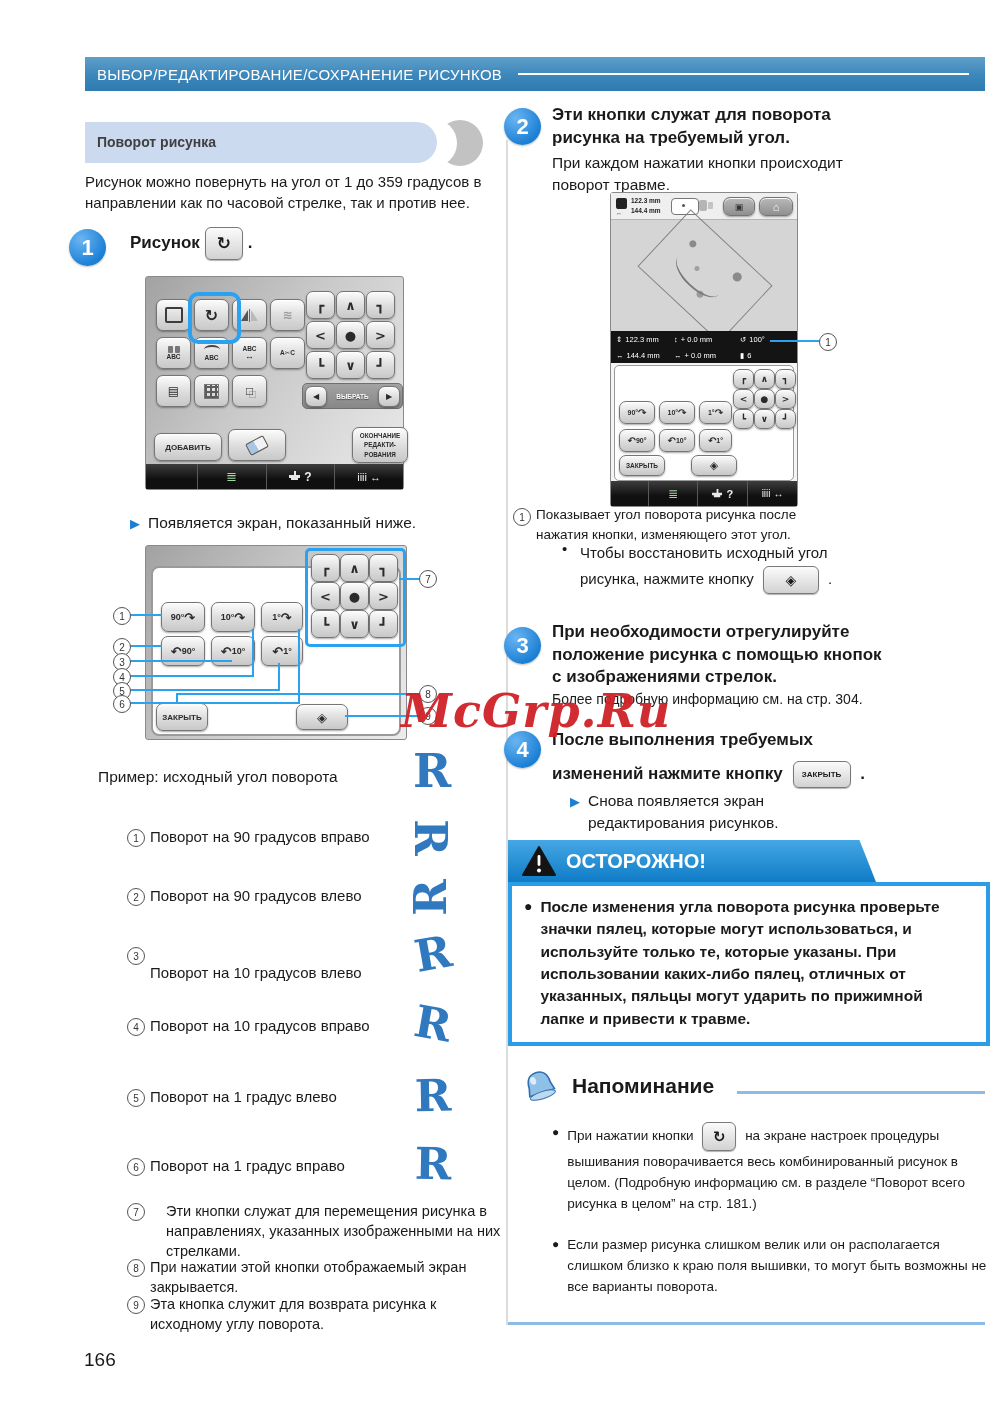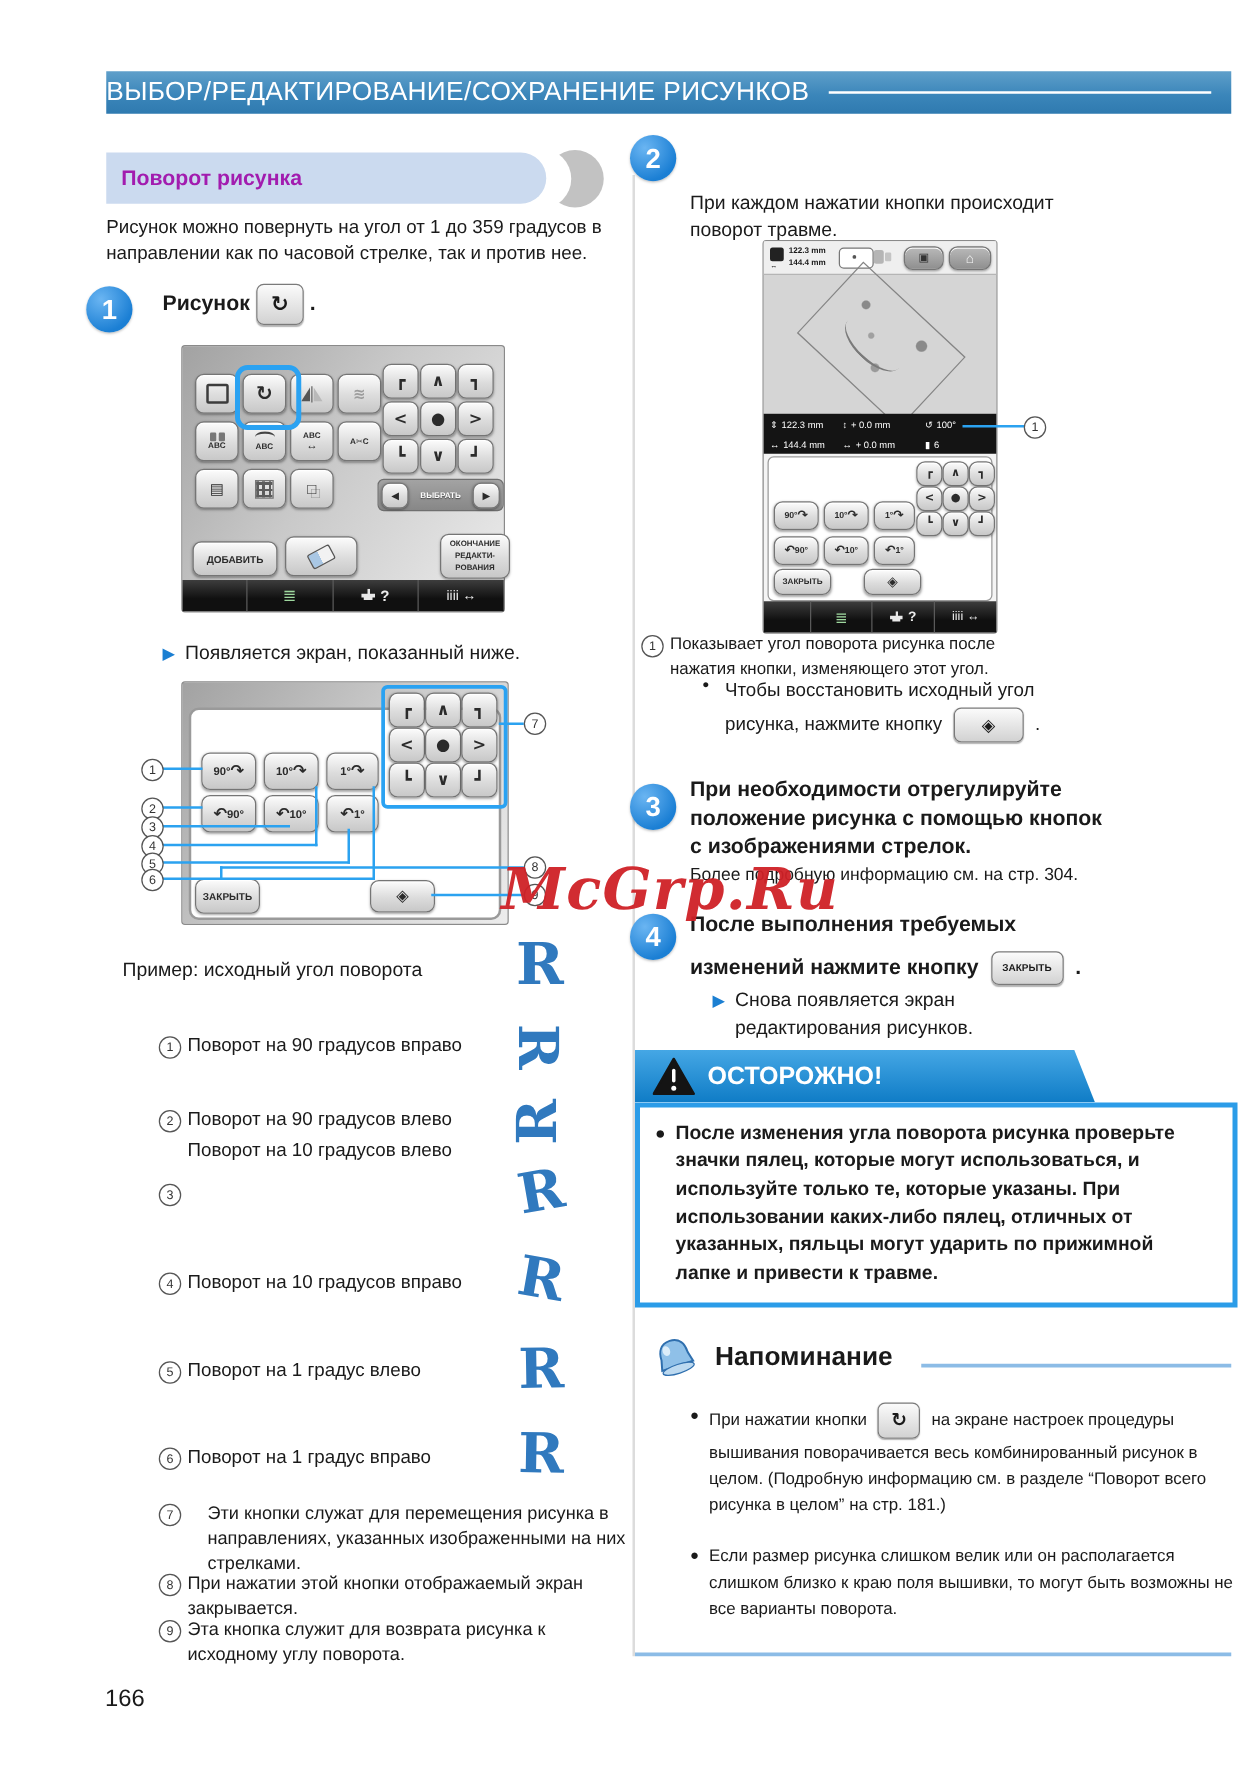--- a/index.html
+++ b/index.html
@@ -3,31 +3,31 @@
 <meta charset="utf-8">
 <style>
   html,body{margin:0;padding:0;background:#fff}
   .page{position:relative;width:1000px;height:1413px;background:#fff;overflow:hidden;
         font-family:"Liberation Sans","DejaVu Sans",sans-serif;color:#1a1a1a}
   .abs{position:absolute}
 
   
   .hdr{position:absolute;left:85px;top:57px;width:900px;height:34px;display:flex;align-items:center;
        background:linear-gradient(180deg,#5f9fca,#3b86ba 55%,#2f7ab0);color:#fff}
-  .hdr .t{font-size:21px;letter-spacing:.3px;white-space:nowrap}
+  .hdr .t{font-size:15px;padding-left:12px;letter-spacing:.3px;white-space:nowrap}
   .hdr .ln{flex:1;height:2px;background:#fff;margin:0 16px}
 
   .vdiv{position:absolute;left:506px;top:140px;width:2px;height:1185px;background:#dcdcdc}
 
   
   .banner{position:absolute;left:85px;top:122px;width:406px;height:41px}
   .banner .cgray{position:absolute;left:352px;top:-2px;width:46px;height:46px;border-radius:50%;background:#c2c2c2}
   .banner .cwhite{position:absolute;left:324px;top:-3px;width:48px;height:48px;border-radius:50%;background:#fff}
   .banner .pill{position:absolute;left:0;top:0;width:352px;height:41px;background:#cbdaef;border-radius:0 22px 22px 0}
-  .banner .ttl{position:absolute;left:12px;top:0;line-height:41px;font-size:17px;font-weight:700;color:#a21caf}
+  .banner .ttl{position:absolute;left:12px;top:0;line-height:41px;font-size:14px;font-weight:700;color:#404040}
 
   .step{position:absolute;width:37px;height:37px;border-radius:50%;color:#fff;font-weight:700;font-size:22px;
         display:flex;align-items:center;justify-content:center;
         background:radial-gradient(circle at 32% 28%,#6ab5f2,#1b7fd4 72%);box-shadow:0 1px 2px rgba(0,0,0,.25)}
 
   .bold-t{font-weight:700;font-size:17px;line-height:1.33}
   .norm-t{font-size:15.5px;line-height:1.42}
   .small-t{font-size:14.5px;line-height:1.38}
   .tri-b{color:#1b7fd2;font-size:13px}
 
@@ -352,21 +352,21 @@
 
   <div class="cnum" style="left:127px;top:829px">1</div>
   <div class="abs" style="left:150px;top:828px;font-size:15px">Поворот на 90 градусов вправо</div>
   <div class="rl" style="left:403px;top:812px;font-size:44px;transform:rotate(90deg)">R</div>
 
   <div class="cnum" style="left:127px;top:888px">2</div>
   <div class="abs" style="left:150px;top:887px;font-size:15px">Поворот на 90 градусов влево</div>
   <div class="rl" style="left:403px;top:872px;font-size:44px;transform:rotate(-90deg)">R</div>
 
   <div class="cnum" style="left:127px;top:947px">3</div>
-  <div class="abs" style="left:150px;top:912px;font-size:15px">Поворот на 10 градусов влево</div>
+  <div class="abs" style="left:150px;top:964px;font-size:15px">Поворот на 10 градусов влево</div>
   <div class="rl" style="left:406px;top:928px;font-size:44px;transform:rotate(-10deg)">R</div>
 
   <div class="cnum" style="left:127px;top:1018px">4</div>
   <div class="abs" style="left:150px;top:1017px;font-size:15px">Поворот на 10 градусов вправо</div>
   <div class="rl" style="left:406px;top:998px;font-size:44px;transform:rotate(10deg)">R</div>
 
   <div class="cnum" style="left:127px;top:1089px">5</div>
   <div class="abs" style="left:150px;top:1088px;font-size:15px">Поворот на 1 градус влево</div>
   <div class="rl" style="left:406px;top:1070px;font-size:44px;transform:rotate(-1deg)">R</div>
 
@@ -379,20 +379,21 @@
   <div class="cnum" style="left:127px;top:1259px">8</div>
   <div class="abs small-t" style="left:150px;top:1257px;width:352px">При нажатии этой кнопки отображаемый экран закрывается.</div>
   <div class="cnum" style="left:127px;top:1296px">9</div>
   <div class="abs small-t" style="left:150px;top:1294px;width:352px">Эта кнопка служит для возврата рисунка к исходному углу поворота.</div>
 
   <div class="abs" style="left:84px;top:1349px;font-size:19px">166</div>
 
   <div class="wm">McGrp.Ru</div>
 
   <div class="step" style="left:504px;top:108px">2</div>
+  <div class="abs bold-t" style="left:552px;top:104px;width:302px">Эти кнопки служат для поворота рисунка на требуемый угол.</div>
   <div class="abs norm-t" style="left:552px;top:152px;width:330px">При каждом нажатии кнопки происходит поворот травме.</div>
 
   <div class="screen" style="left:610px;top:192px;width:186px;height:313px;background:#f4f4f4">
 
     <div class="abs" style="left:0;top:0;width:100%;height:26px;background:#efefef;border-bottom:1px solid #b5b5b5">
       <span class="abs" style="left:5px;top:5px;width:11px;height:11px;background:#222;border-radius:2px"></span>
       <span class="abs" style="left:5px;top:17px;font-size:6px;line-height:1">↔</span>
       <span class="abs" style="left:20px;top:3px;font-size:6.5px;font-weight:700;line-height:1.5">122.3 mm</span>
       <span class="abs" style="left:20px;top:13px;font-size:6.5px;font-weight:700;line-height:1.5">144.4 mm</span>
       <span class="abs" style="left:60px;top:5px;width:26px;height:15px;background:#fff;border:1.5px solid #777;border-radius:4px">

